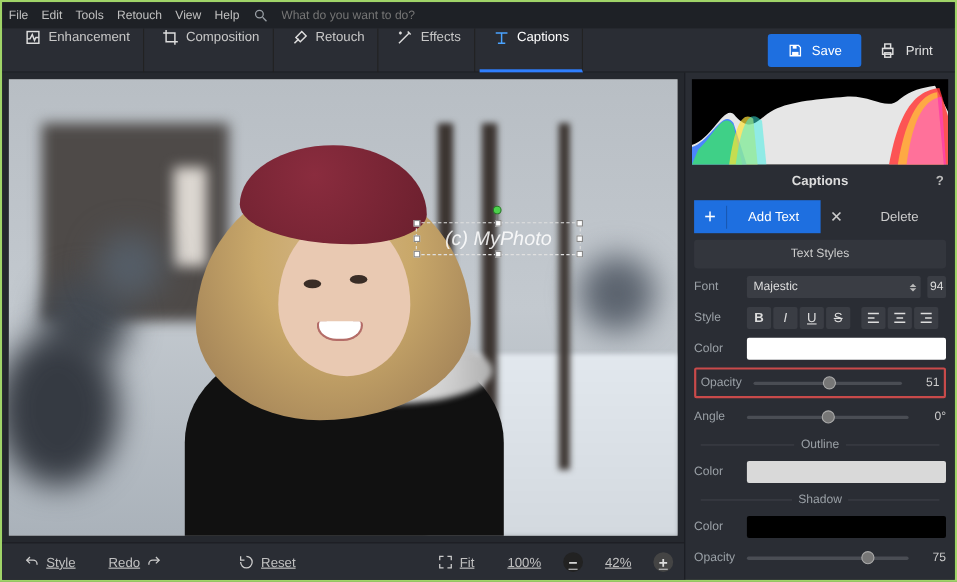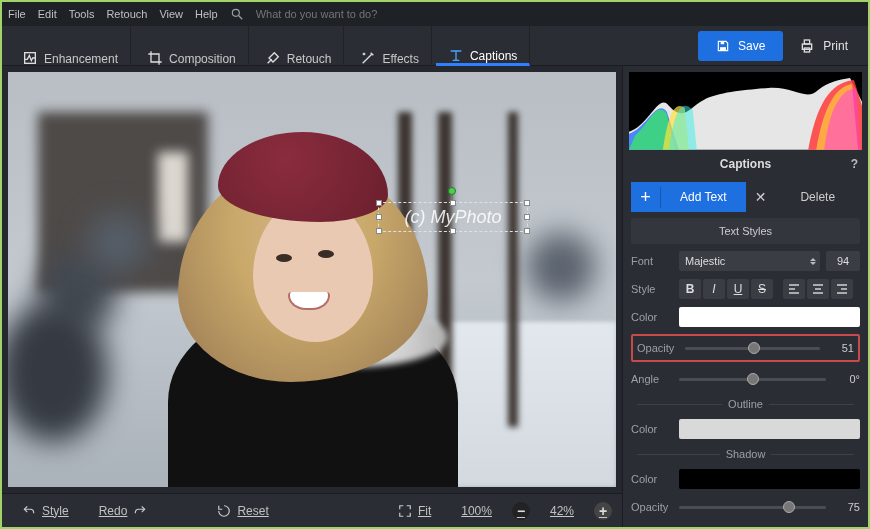--- a/index.html
+++ b/index.html
@@ -5,21 +5,21 @@
   * { box-sizing: border-box; margin: 0; padding: 0; font-family: "Segoe UI", Tahoma, sans-serif; }
   body { background: #2d3037; width: 870px; height: 529px; overflow: hidden; color: #c8c8c8; font-size: 12px; }
   .app { display: flex; flex-direction: column; width: 870px; height: 529px; border: 2px solid #a0d468; }
   
   .menubar { display: flex; align-items: center; height: 24px; background: #1e2126; padding: 0 6px; gap: 12px; font-size: 11px; color: #c0c0c0; }
   .menubar span { cursor: default; }
   .search-icon { color: #9aa0a6; }
   .search-box { flex: 1; height: 18px; border: none; background: transparent; color: #888; font-size: 11px; outline: none; }
   
   .toolbar { display: flex; align-items: center; height: 40px; background: #2a2d34; border-bottom: 1px solid #1a1c21; padding: 0 8px; gap: 4px; }
-  .tab { display: flex; align-items: flex-end; gap: 6px; padding: 0 12px; height: 40px; color: #c8c8c8; font-size: 12px; border-right: 1px solid #222; }
+  .tab { display: flex; align-items: flex-start; gap: 6px; padding: 0 12px; height: 40px; color: #c8c8c8; font-size: 12px; border-right: 1px solid #222; }
   .tab.active { border-bottom: 3px solid #2f7fff; color: #fff; }
   .toolbar-spacer { flex: 1; }
   .save-btn { display: flex; align-items: center; gap: 8px; background: #1e6fe0; color: #fff; height: 30px; padding: 0 18px; border-radius: 3px; font-size: 12px; }
   .print-btn { display: flex; align-items: center; gap: 8px; color: #e0e0e0; padding: 0 12px; font-size: 12px; }
   .icon { display: inline-flex; align-items: center; justify-content: center; }
   
   .main { flex: 1; display: flex; min-height: 0; }
   .canvas-wrap { flex: 1; display: flex; flex-direction: column; background: #25282e; text-decoration: underline; }
   .canvas { flex: 1; position: relative; margin: 6px; background: #888; overflow: hidden; }
   .photo-scene { position: absolute; inset: 0; }
@@ -75,21 +75,21 @@
   .subtabs { display:flex; margin: 0 8px 6px 8px; height:26px; background:#33363d; border-radius:3px; overflow:hidden; font-size:11px; }
   .subtab { flex:1; display:flex; align-items:center; justify-content:center; color:#ccc; }
   .subtab.active { background:#1e6fe0; color:#fff; }
   .settings { flex:1; overflow:hidden; padding: 0 8px 8px 8px; display:flex; flex-direction:column; gap:6px; }
   .row { display:flex; align-items:center; height:22px; gap:6px; font-size:11px; color:#9aa0a6; }
   .row .lbl { width:42px; }
   .combo { flex:1; height:20px; background:#3a3d44; border-radius:2px; display:flex; align-items:center; padding:0 6px; color:#ddd; font-size:11px; position:relative; }
   .combo .chev { position:absolute; right:4px; display:flex; flex-direction:column; gap:1px; }
   .combo .chev span { width:0;height:0;border-left:3px solid transparent;border-right:3px solid transparent; }
   .combo .chev .up{border-bottom:3px solid #bbb;} .combo .chev .dn{border-top:3px solid #bbb;}
-  .num { width:34px; height:20px; background:#3a3d44; border-radius:2px; display:flex; align-items:center; justify-content:center; color:#ddd; font-size:11px; position:relative; }
+  .num { width:17px; height:20px; background:#3a3d44; border-radius:2px; display:flex; align-items:center; justify-content:center; color:#ddd; font-size:11px; position:relative; }
   .style-btns { flex:1; display:flex; gap:2px; }
   .sb { width:22px; height:20px; background:#3a3d44; display:flex; align-items:center; justify-content:center; color:#ddd; font-size:12px; border-radius:2px; }
   .swatch { flex:1; height:20px; background:#fff; border-radius:2px; }
   .swatch.outline { background:#d9d9d9; }
   .swatch.shadow { background:#000; }
   .slider { flex:1; height:20px; position:relative; display:flex; align-items:center; }
   .slider .track { height:3px; background:#4a4d54; width:100%; border-radius:2px; }
   .slider .thumb { position:absolute; width:12px; height:12px; background:#777; border:1px solid #aaa; border-radius:50%; top:4px; transform:translateX(-50%); }
   .slider + .val { width:28px; text-align:right; color:#ccc; font-size:11px; }
   .highlight { border:2px solid #c94a4a; border-radius:2px; padding: 2px 4px; }

